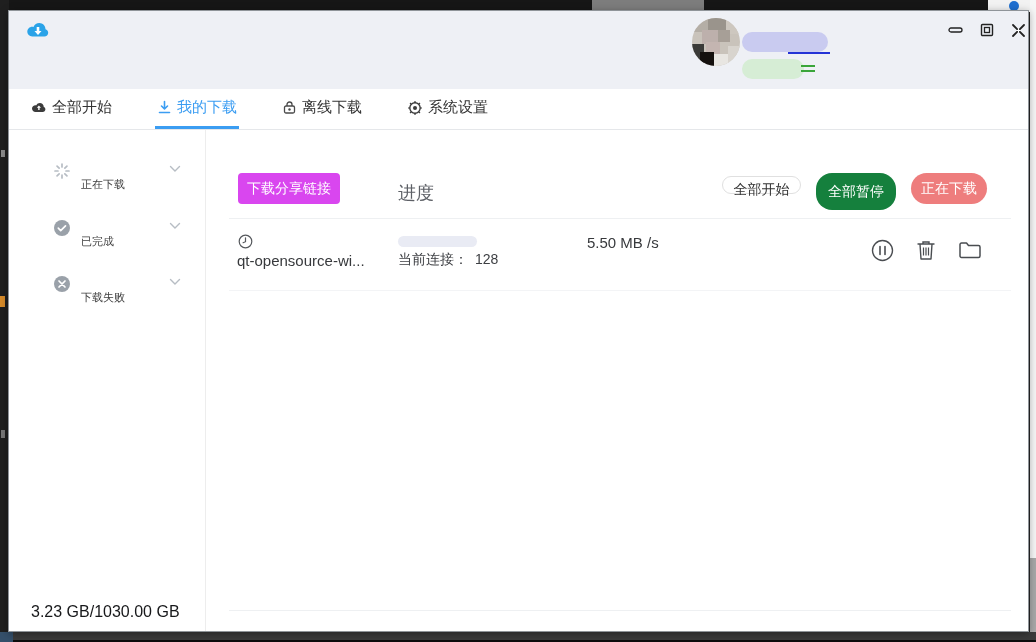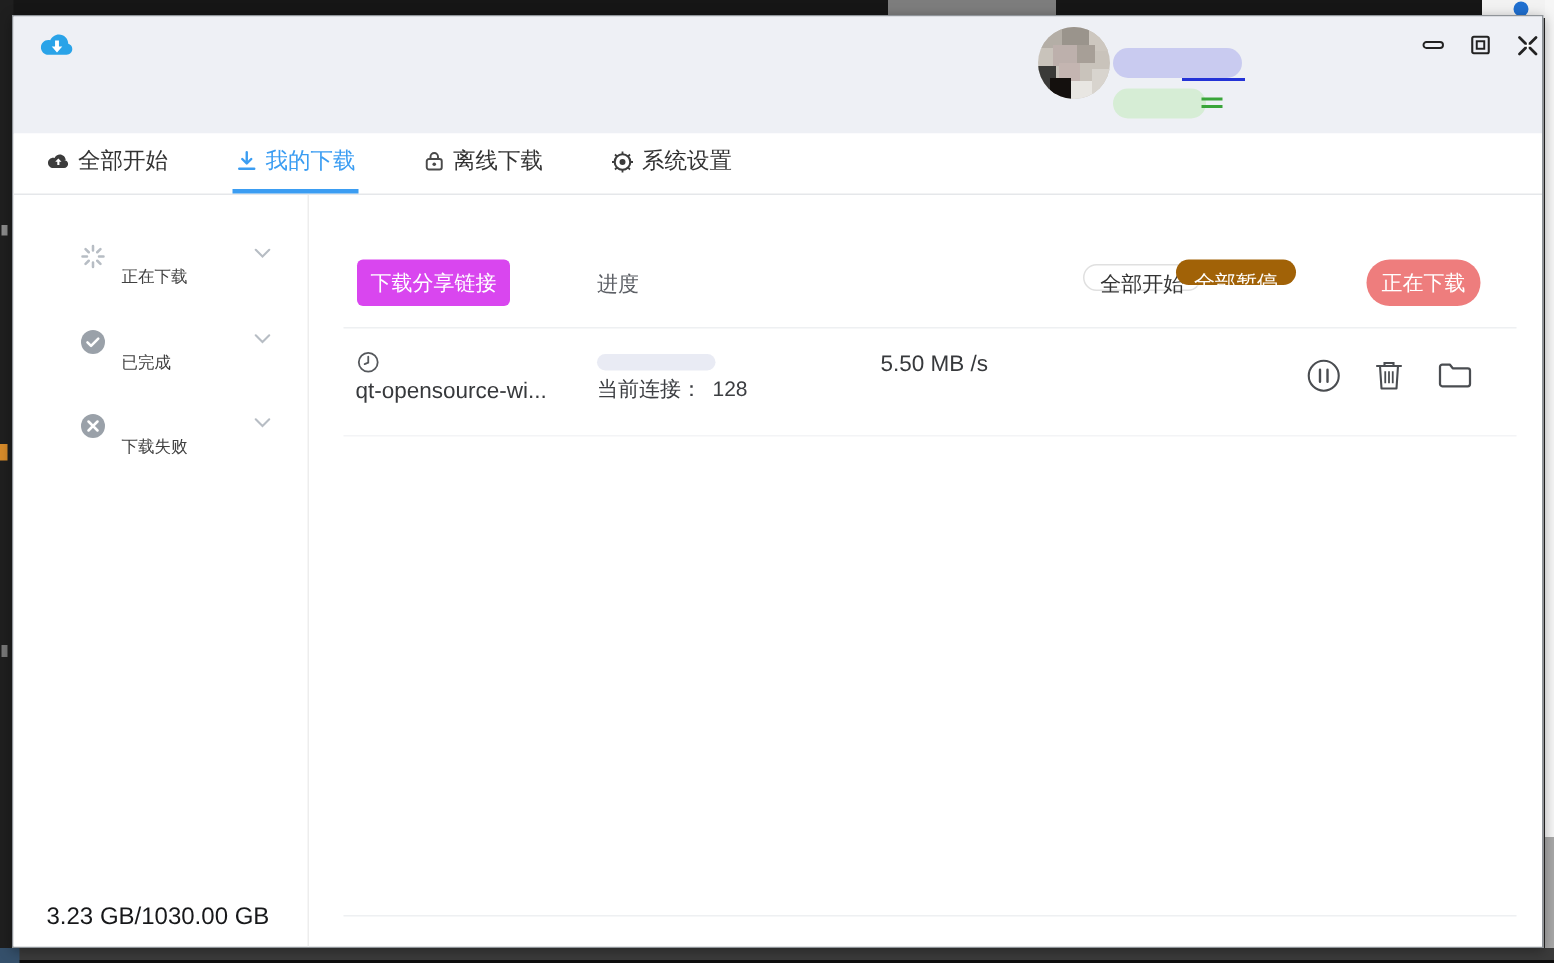--- a/index.html
+++ b/index.html
@@ -50,24 +50,24 @@
   
   .sidebar { position:absolute; left:0; top:119px; width:197px; bottom:0; border-right:1px solid #ededed; background:#fff; }
   .side-item { position:absolute; left:0; width:100%; height:30px; cursor:default; }
   .side-item .s-ic { position:absolute; left:44px; top:6px; }
   .side-item .s-label { position:absolute; left:72px; top:21px; font-size:11px; color:#404040; }
   .side-item .s-chev { position:absolute; left:160px; top:9px; }
 
   .main { position:absolute; left:197px; top:119px; right:0; bottom:0; background:#fff; }
   .btn-primary { position:absolute; left:32px; top:43px; width:102px; height:31px; background:#d946ef; color:#fff;
                  font-size:14px; border:none; border-radius:4px; cursor:default; font-family:inherit; }
-  .col-progress { position:absolute; left:192px; top:51px; font-size:14px; color:#5d6066; }
+  .col-progress { position:absolute; left:192px; top:51px; font-size:18px; color:#5d6066; }
   .pill { position:absolute; border-radius:16px; font-size:14px; text-align:center; cursor:default; font-family:inherit; border:none; }
   .pill-start  { left:516px; top:46px; width:79px; height:18px; line-height:24px; background:#fff; border:1px solid #e0e0e0; color:#333; }
-  .pill-pause  { left:578px; top:43px; width:80px; height:17px; line-height:31px; background:#a16207; color:#fff; }
+  .pill-pause  { left:610px; top:43px; width:80px; height:37px; line-height:31px; background:#15803d; color:#fff; }
   .pill-delete { left:705px; top:43px; width:76px; height:31px; line-height:31px; background:#ee7d7d; color:#fff; }
 
   .divider  { position:absolute; left:23px; width:782px; height:1px; background:#eef0f2; }
   .div-toolbar { top:88px; } .div-row { top:160px; background:#f3f4f6; } .div-footer { top:480px; }
 
   .dl-clock { position:absolute; left:32px; top:104px; }
   .dl-name  { position:absolute; left:31px; top:122px; font-size:15px; color:#37393c; }
   .dl-bar   { position:absolute; left:192px; top:106px; height:11px; border-radius:6px; background:#e9ebf4; }
   .dl-conn  { position:absolute; left:192px; top:121px; font-size:14px; color:#3c3e42; }
   .dl-conn .v { margin-left:7px; }

